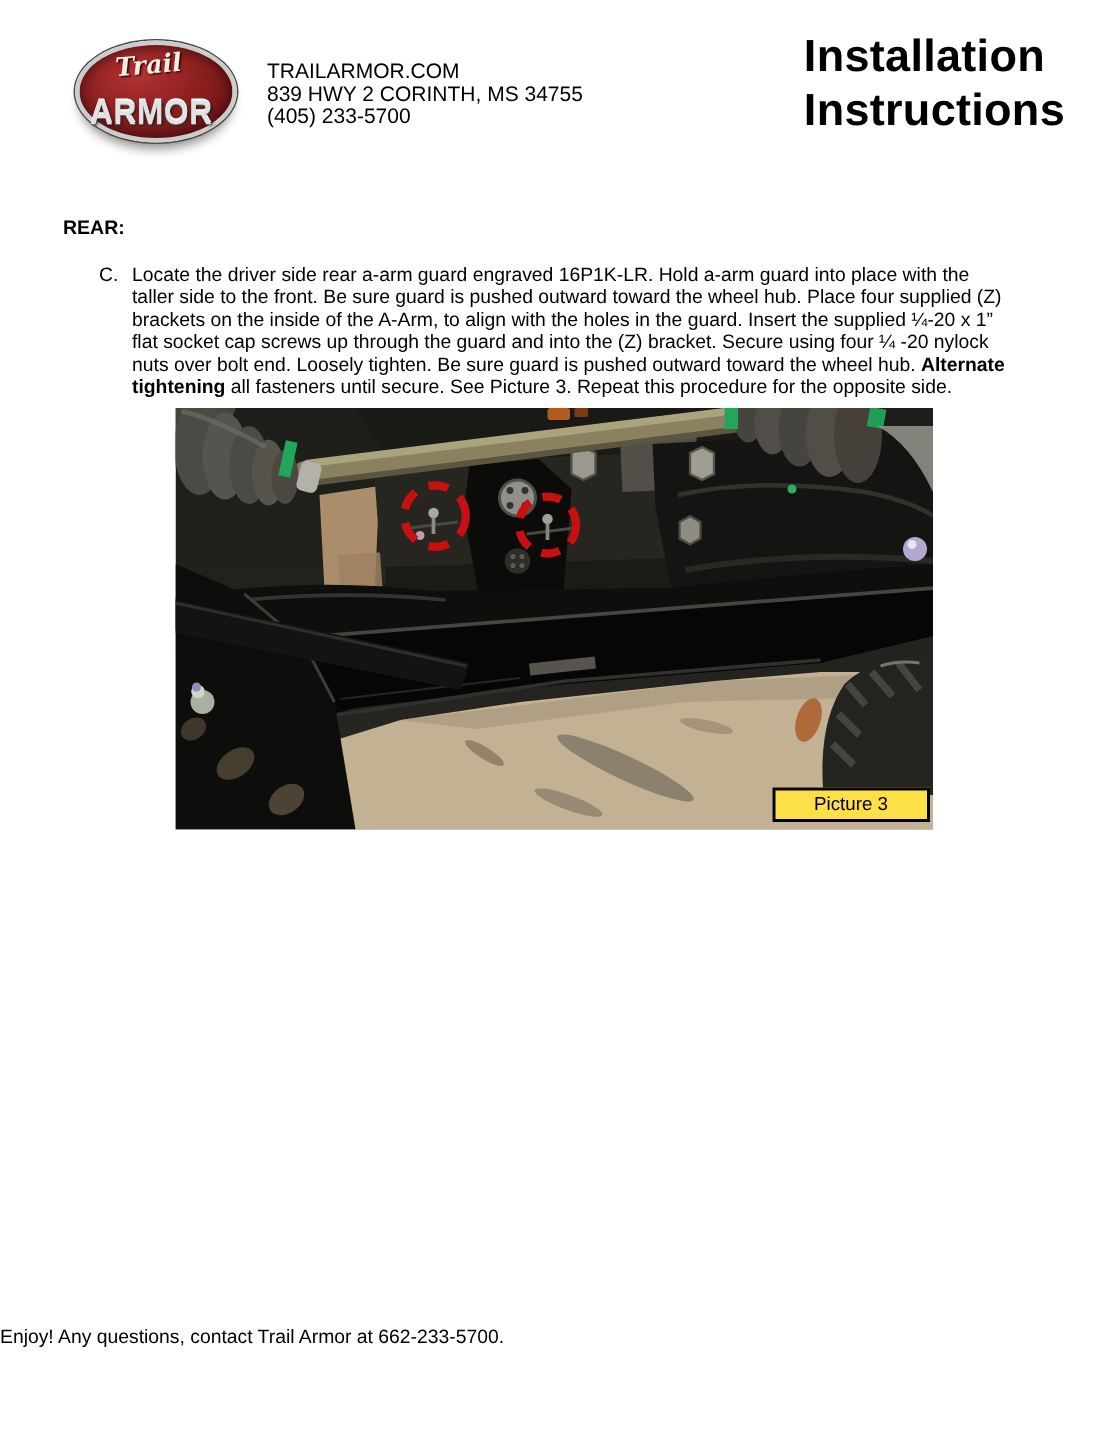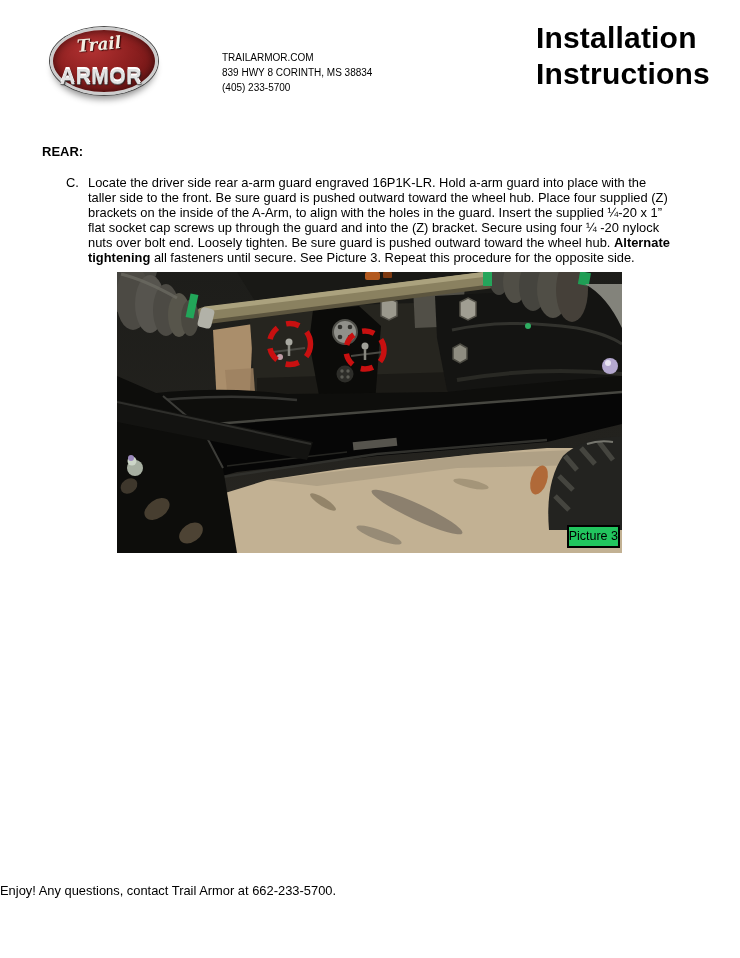--- a/index.html
+++ b/index.html
@@ -18,33 +18,33 @@
   .logo-script {
     position:absolute; top:4px; left:24px; font-family:"DejaVu Serif", serif;
     font-style:italic; font-weight:bold; font-size:17px; color:#f2eee2;
     transform:rotate(-5deg); text-shadow:1px 1px 1px #3a0808;
   }
   .logo-block {
     position:absolute; bottom:4px; left:7px; font-weight:bold; font-size:21px;
     letter-spacing:0.5px; color:#e2e2e2; transform:scaleY(1.08);
     text-shadow:0 1px 0 #6a6a6a, 0 -1px 0 #ffffff, 1px 1px 2px #1a1a1a;
   }
-  .contact { position:absolute; left:178px; top:50px; font-size:10px; line-height:15px;margin-left:44px; }
+  .contact { position:absolute; left:178px; top:40px; font-size:14px; line-height:15px; }
   .title { position:absolute; right:30px; top:20px; text-align:left; font-weight:bold; font-size:30px; line-height:36px; letter-spacing:0.2px; }
   
   .section-label { position:absolute; left:42px; top:144px; font-weight:bold; font-size:13px; }
   .step { position:absolute; left:66px; top:176px; width:608px; display:flex; }
   .step-marker { width:22px; flex:0 0 22px; font-size:12.9px; line-height:14.9px; }
   .step-text { flex:1; font-size:12.9px; line-height:14.9px; margin:0; }
   .step-text b { font-weight:bold; }
   .photo { position:absolute; left:117px; top:272px; width:505px; height:281px; margin:0; }
   .photo svg { display:block; width:100%; height:100%; }
   .photo-label {
-    position:absolute; right:2px; bottom:5px; background:#22c55e; border:2px solid #000;
-    padding:2px 0 3px; font-size:12.5px; line-height:14px;
+    position:absolute; right:2px; bottom:5px; background:#fde047; border:2px solid #000;
+    padding:2px 26px 3px; font-size:12.5px; line-height:14px;
   }
   
   .footer-row { position:absolute; left:0; top:851px; width:740px; height:16px; font-size:12.9px; }
   .f-left   { position:absolute; left:93px; }
   .f-center { position:absolute; left:255px; }
   .f-right  { position:absolute; left:498px; }
   .tagline  { position:absolute; left:0; top:883px; width:740px; font-size:12.9px; }
 </style>
 </head>
 <body>
@@ -53,21 +53,21 @@
 
   <div class="logo">
     <div class="logo-oval">
       <div class="logo-script">Trail</div>
       <div class="logo-block">ARMOR</div>
     </div>
   </div>
 
   <div class="contact">
     <div>TRAILARMOR.COM</div>
-    <div>839 HWY 8 CORINTH, MS 38834</div>
+    <div>839 HWY 2 CORINTH, MS 34755</div>
     <div>(405) 233-5700</div>
   </div>
 
   <div class="title">
     <div>Installation</div>
     <div>Instructions</div>
   </div>
 
   <div class="section-label">REAR:</div>
 

